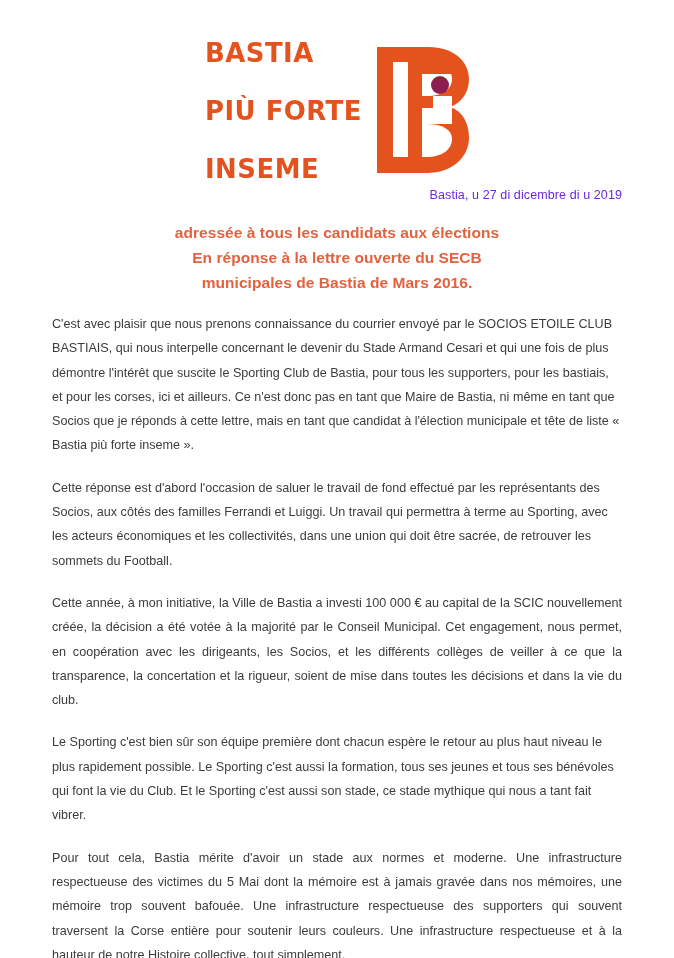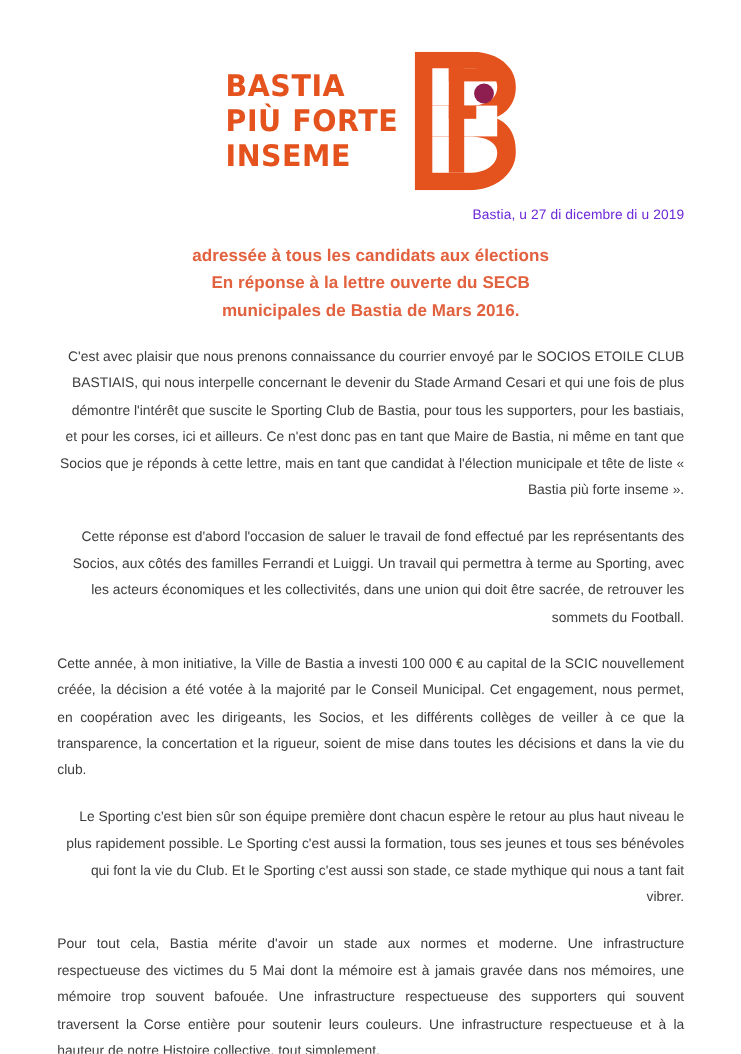--- a/index.html
+++ b/index.html
@@ -40,20 +40,21 @@
     display: flex;
     align-items: center;
     gap: 8px;
   }
   .wordmark {
     display: flex;
     flex-direction: column;
     justify-content: center;
     align-items: flex-start;
     line-height: 1.0;
+    gap: 26px;
   }
   .wordmark-line {
     font-family: "DejaVu Sans", sans-serif;
     font-weight: 700;
     font-size: 27px;
     letter-spacing: 0.5px;
     color: #E4521E;
     white-space: nowrap;
     margin: 0 0 5px 0;
     transform: scaleX(0.96);
@@ -98,21 +99,21 @@
     position: absolute;
     top: 312px;
     left: 52px;
     width: 570px;
     font-size: 12.6px;
     line-height: 1.93;
     color: #3c3c3c;
   }
   .para {
     margin: 0 0 18px 0;
-    text-align: right;
+    text-align: left;
   }
   .para.justified { text-align: justify; }
   .para.tight { margin-bottom: 0; }
 </style>
 </head>
 <body>
 
 <div class="page">
 
   <div class="logo-block">

